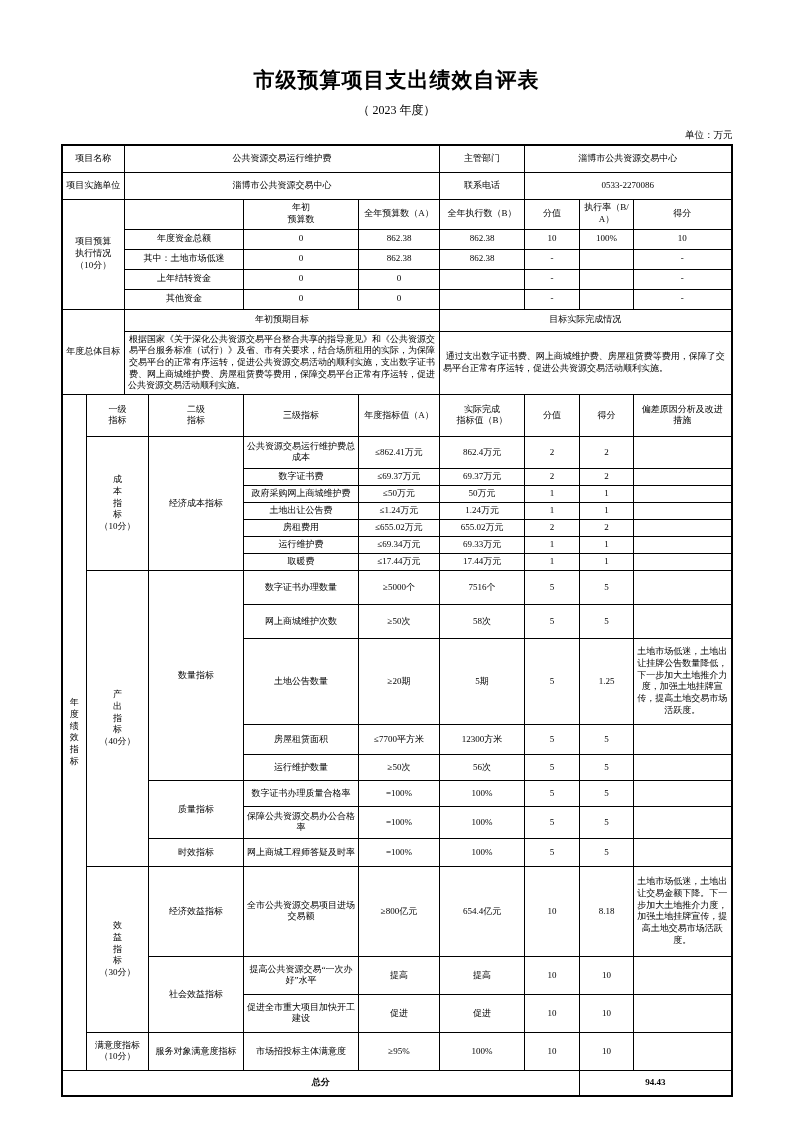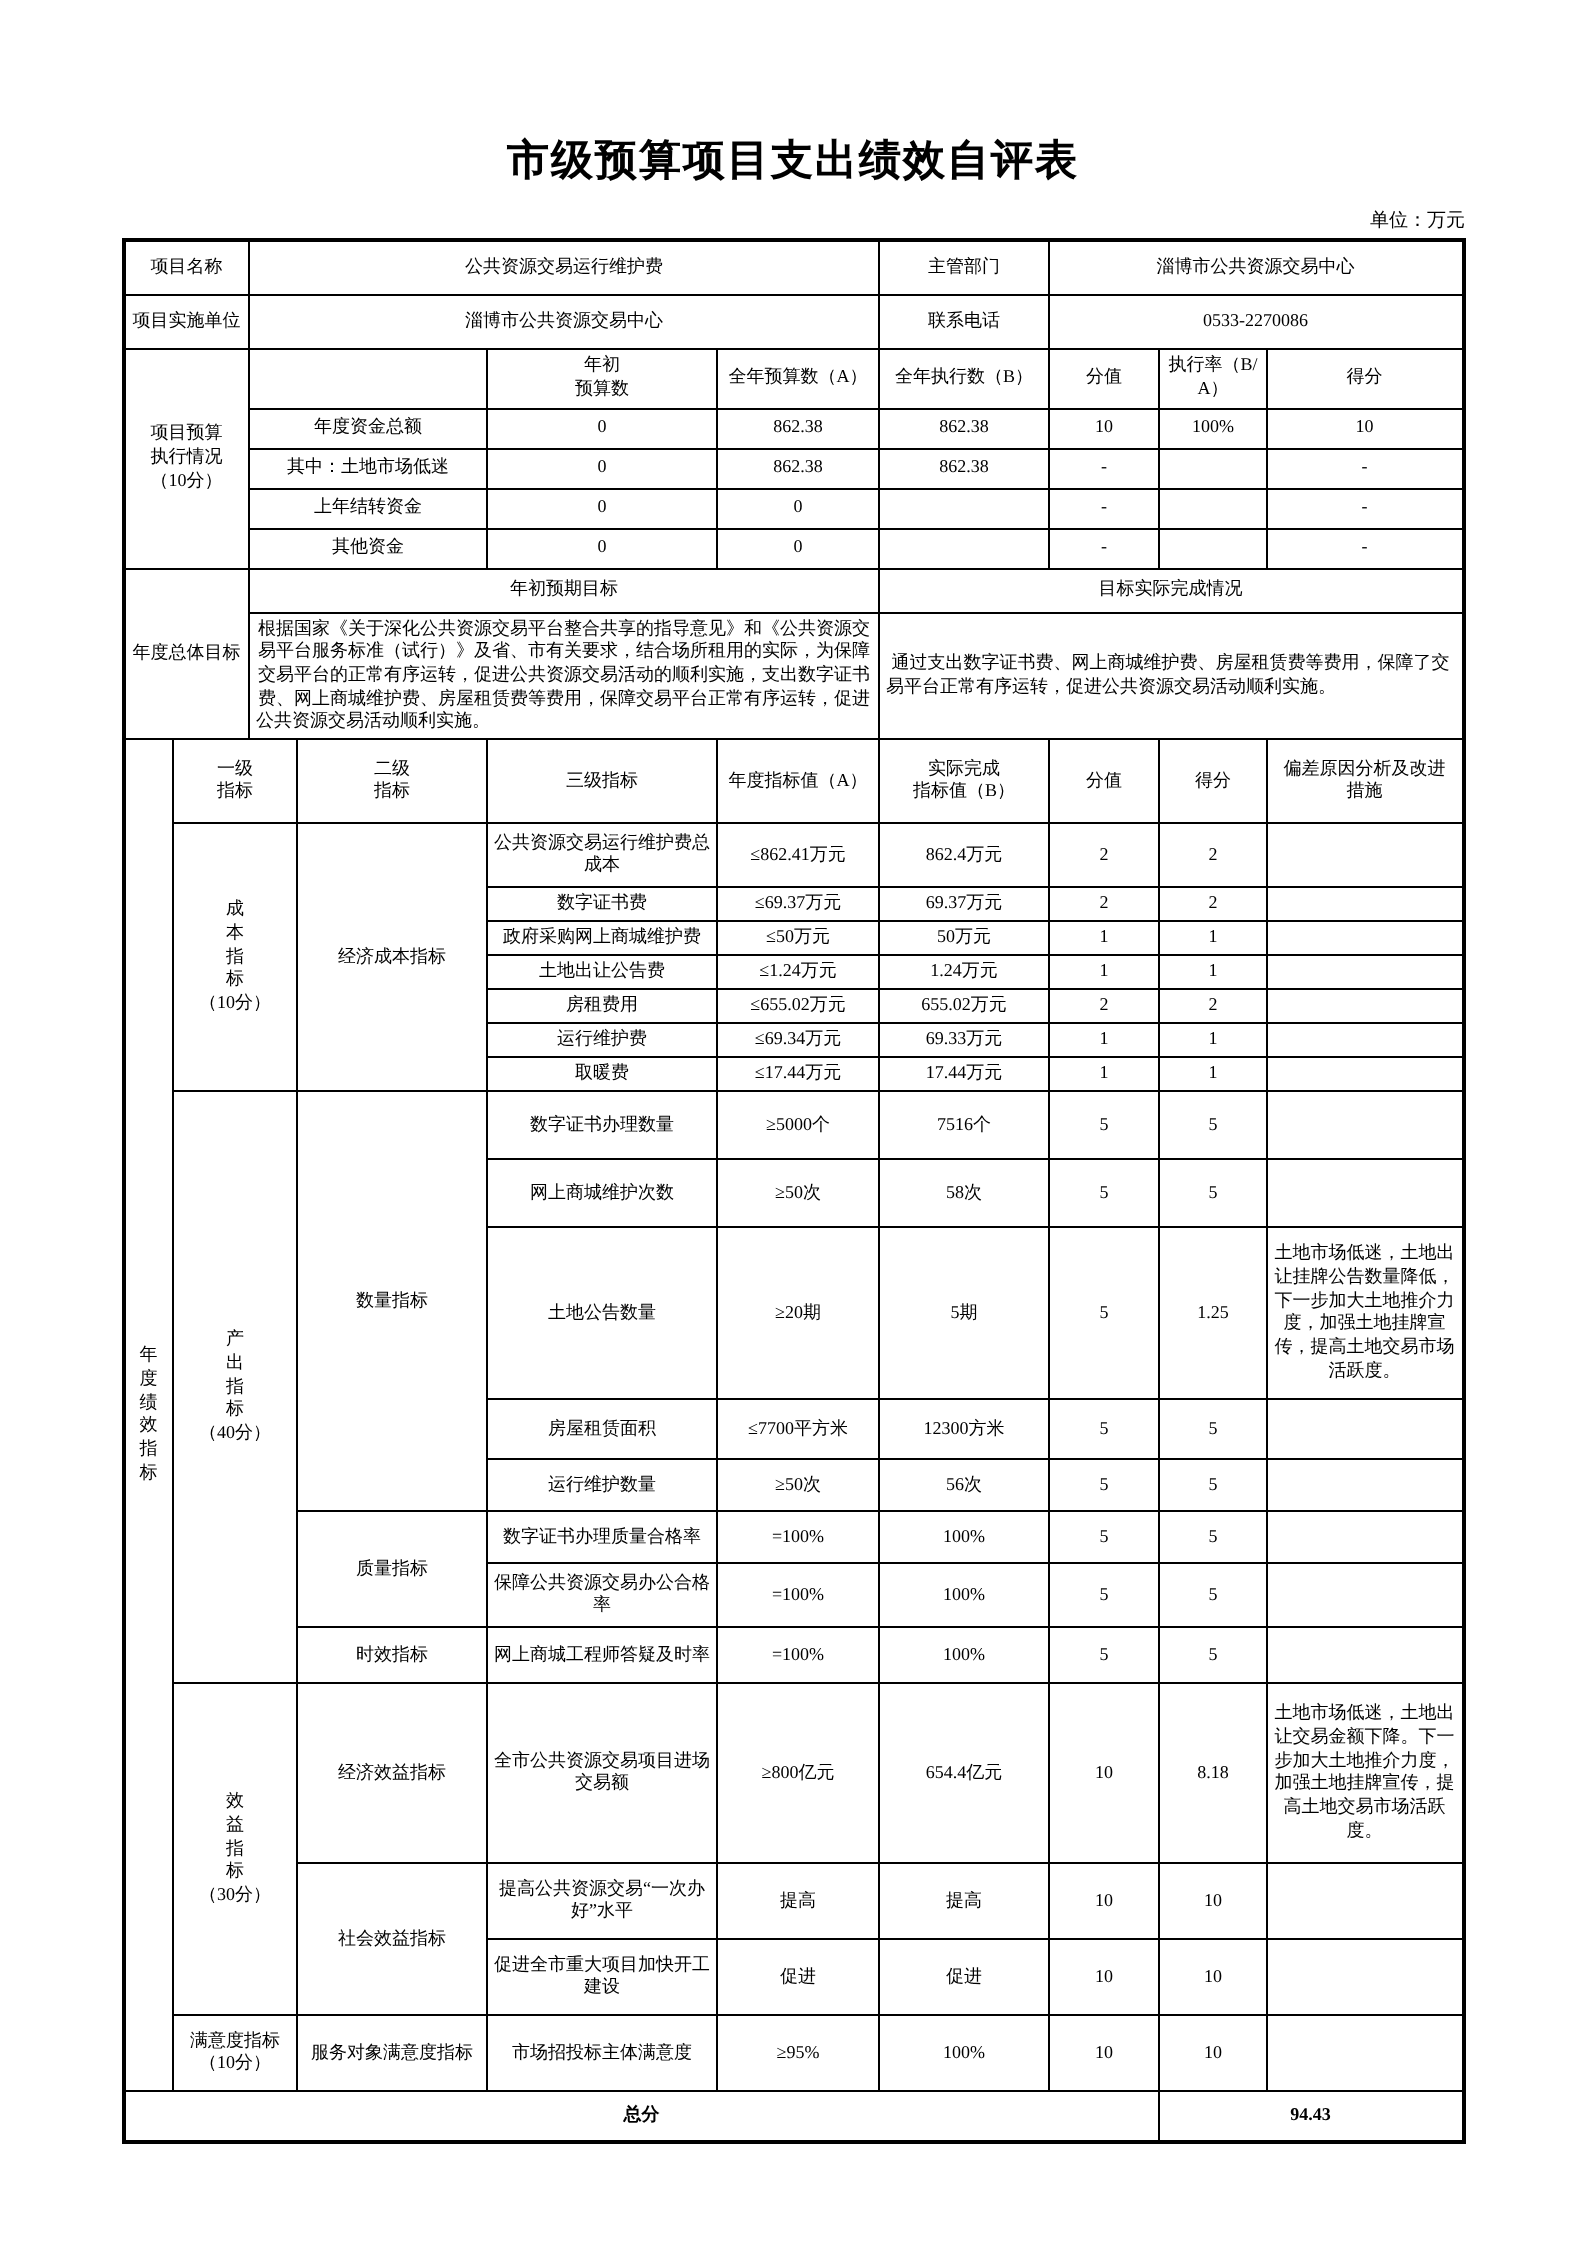--- a/index.html
+++ b/index.html
@@ -47,20 +47,21 @@
   tr.rbe1{height:90px;}
   tr.rbe2{height:38px;}
   tr.rs{height:38px;}
   tr.rtot{height:26px;padding-left:39px;}
 </style>
 </head>
 <body>
 
 <div class="sheet">
   <div class="doc-title">市级预算项目支出绩效自评表</div>
+  <div class="doc-subtitle">（ 2023 年度）</div>
   <div class="unit-note">单位：万元</div>
 
   <table class="t">
     <colgroup>
       <col style="width:25px">
         <col style="width:38px">
         <col style="width:24px">
         <col style="width:95px">
         <col style="width:115px">
       <col style="width:81px">

